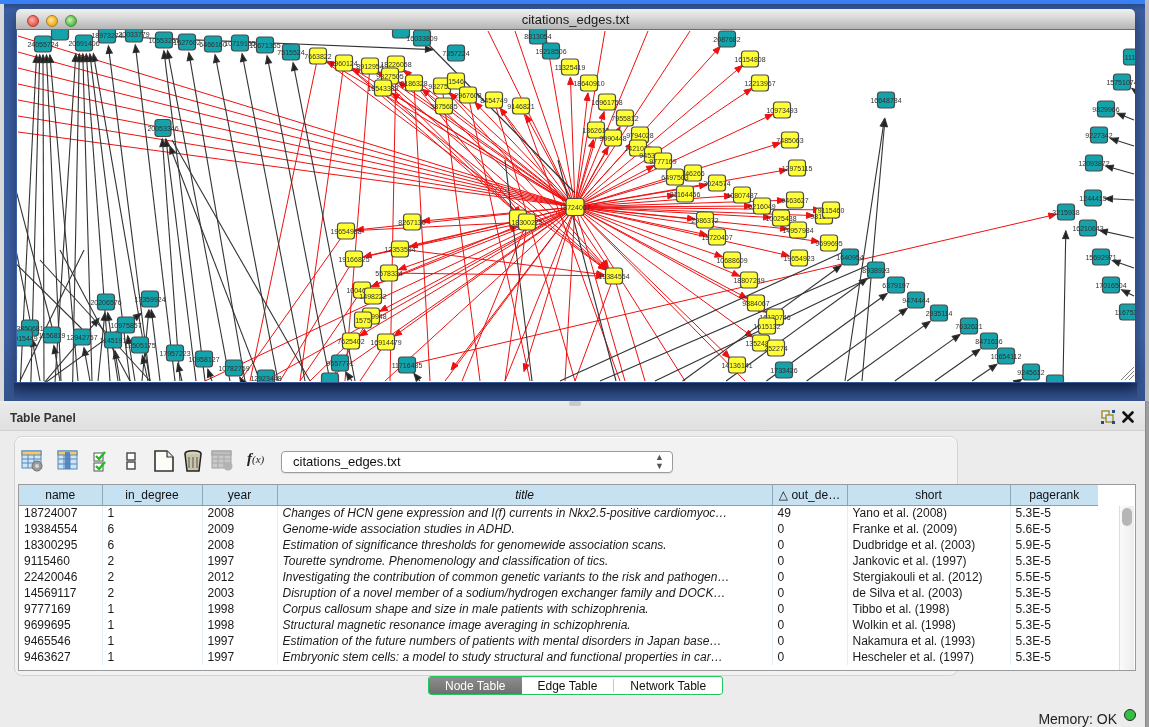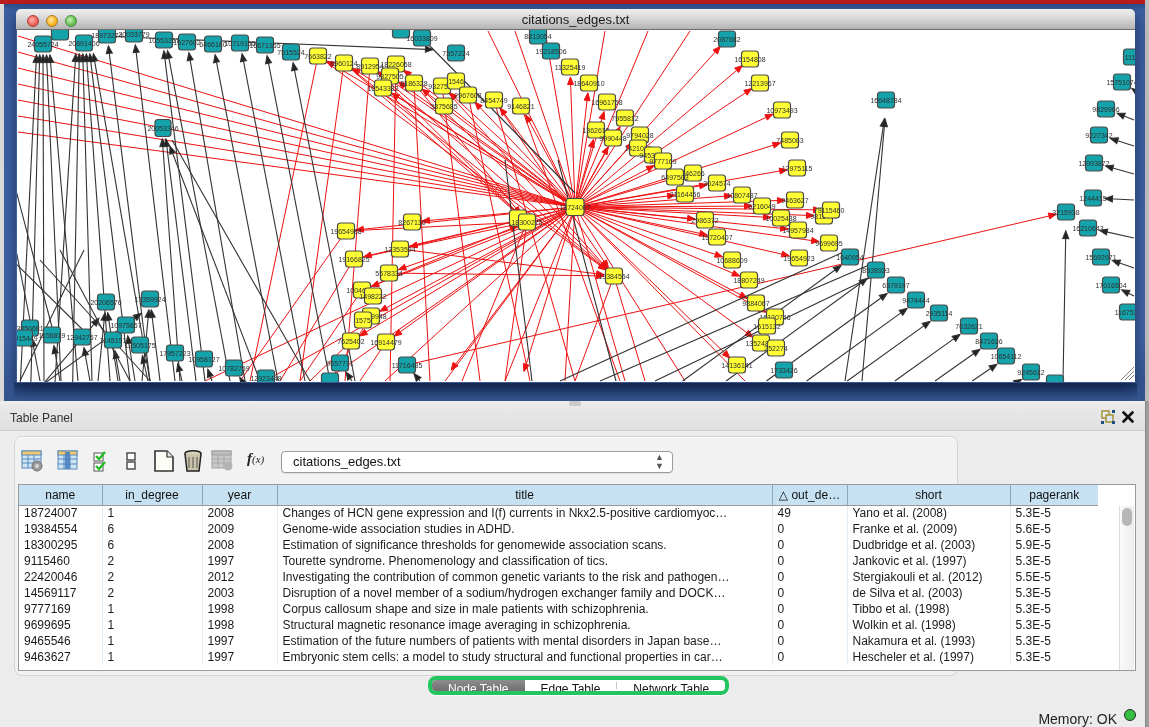--- a/index.html
+++ b/index.html
@@ -1,15 +1,15 @@
 <!DOCTYPE html>
 <html><head><meta charset="utf-8"><style>
 * { margin:0; padding:0; box-sizing:border-box; }
 html,body { width:1149px; height:727px; overflow:hidden; font-family:"Liberation Sans", sans-serif; }
-#app { position:relative; width:1149px; height:727px; background:#b91c1c; }
+#app { position:relative; width:1149px; height:727px; background:#3b82f6; }
 
 #desk { position:absolute; left:0; top:4px; width:1149px; height:397px;
   background:linear-gradient(#2b4c8c, #3c5fa0 6px, #4064a6 330px, #35548e 397px); }
 #deskL { position:absolute; left:0; top:4px; width:4px; height:397px; background:#dadada; }
 #deskR { position:absolute; right:0; top:0; width:4px; height:401px; background:#bdbdbd; }
 
 #win { position:absolute; left:16px; top:9px; width:1119px; height:374px;
   border-radius:5px 5px 0 0; box-shadow:0 6px 14px rgba(5,15,45,.55); }
 #titlebar { position:absolute; left:0; top:0; width:100%; height:21px;
   background:linear-gradient(#f0f0f0,#d8d8d8 45%,#b4b4b4);
@@ -17,49 +17,49 @@
 #title { position:absolute; width:100%; text-align:center; top:3px; font-size:13px; color:#1a1a1a; }
 .tl { position:absolute; top:6px; width:12px; height:12px; border-radius:50%; }
 #tlr { left:11px; background:radial-gradient(circle at 4px 4px,#ffb3ac,#ec6059 60%,#d33e36); border:1px solid #ad3d36;}
 #tly { left:30px; background:radial-gradient(circle at 4px 4px,#ffe9a8,#f5b31d 60%,#e09e12); border:1px solid #ae7c21;}
 #tlg { left:49px; background:radial-gradient(circle at 4px 4px,#ccf3b8,#60c04f 60%,#47a636); border:1px solid #4c8c3c;}
 #canvas { position:absolute; left:1px; top:21px; width:1118px; height:352px; background:#fff; overflow:hidden; }
 
 #panel { position:absolute; left:0; top:401px; width:1149px; height:326px; background:#ececec; }
 #panelR { position:absolute; right:0; top:0; width:4px; height:326px; background:#9d9d9d; border-left:1px solid #888; }
 #phead { position:absolute; left:0; top:3px; width:1145px; height:27px;
-  background:linear-gradient(#e9e9e9,#e0e0e0); border-bottom:1px solid #cfcfcf; }
+  background:linear-gradient(#e9e9e9,#e0e0e0); border-bottom:1px solid #cfcfcf;font-weight:bold; }
 #phead .t { position:absolute; left:10px; top:7px; font-size:12px; color:#333; }
 #container { position:absolute; left:14px; top:35px; width:944px; height:240px;
   background:#f2f2f2; border:1px solid #d4d4d4; border-radius:8px;
   box-shadow:inset 0 1px 0 #fff; }
 
 #toolbar { position:absolute; left:2px; top:12px; height:26px; width:1100px; }
 .combo { position:absolute; left:264px; top:2px; width:392px; height:22px; background:#fff;
   border:1px solid #9b9b9b; border-radius:4px; font-size:13px; color:#111; line-height:20px;
   padding-left:11px; box-shadow:0 1px 1px rgba(0,0,0,.08);}
 .combo .ar { position:absolute; right:8px; top:1px; font-size:9px; color:#555; line-height:9px; }
 
 #tblwrap { position:absolute; left:3px; top:47px; width:1118px; height:187px; background:#fff;
   border:1px solid #9a9a9a; }
 table { border-collapse:collapse; table-layout:fixed; width:1079px; font-size:12px; }
 th { background:#c6e1f2; border-left:1px solid #8fa7b5; border-bottom:1px solid #9a9a9a;
   font-weight:normal; font-size:12px; height:20px; color:#111; }
 th:first-child { border-left:none; }
 td { height:16px; padding:0 0 0 5px; color:#1a1a1a; white-space:nowrap; overflow:hidden;
   border-left:1px solid #e2eff8; }
 td:first-child { border-left:none; }
-.c1{width:83px;} .c2{width:100px;} .c3{width:75px;margin-top:44px;} .c4{width:495px;} .c5{width:75px;} .c6{width:163px;} .c7{width:88px;}
+.c1{width:83px;} .c2{width:100px;} .c3{width:75px;margin-top:44px;} .c4{width:495px;font-style:italic;} .c5{width:75px;} .c6{width:163px;} .c7{width:88px;}
 
 #vsb { position:absolute; right:1px; top:21px; width:15px; height:164px;
   background:linear-gradient(90deg,#fafafa,#ededed); border-left:1px solid #ddd; }
 #vsb .thumb { position:absolute; left:2px; top:2px; width:10px; height:18px; background:#b6b6b6; border-radius:6px; }
 
 #tabs { position:absolute; left:428px; top:275px; height:19px; display:flex;
-  border:4px solid #22c55e; border-radius:8px; overflow:hidden; background:#fff;
+  border:1px solid #22c55e; border-radius:3px; overflow:hidden; background:#fff;
   box-shadow:0 1px 0 rgba(255,255,255,.8); }
 #tabs .tab { font-size:12px; line-height:18px; padding:0 16px; color:#111; }
 #tabs .sel { background:linear-gradient(#8d8d8d,#6f6f6f); color:#fff; }
 #tabs .sep { width:1px; background:#c7c7c7; margin:2px 0; }
 
 #status { position:absolute; left:0; top:299px; width:1145px; height:27px; background:#ececec; }
 #status .m { position:absolute; right:28px; top:11px; font-size:14px; color:#222;padding-left:40px; }
 #status .dot { position:absolute; right:9px; top:9px; width:12px; height:12px; border-radius:50%;
   background:#35c042; border:1.5px solid #2a2a2a; }
 

